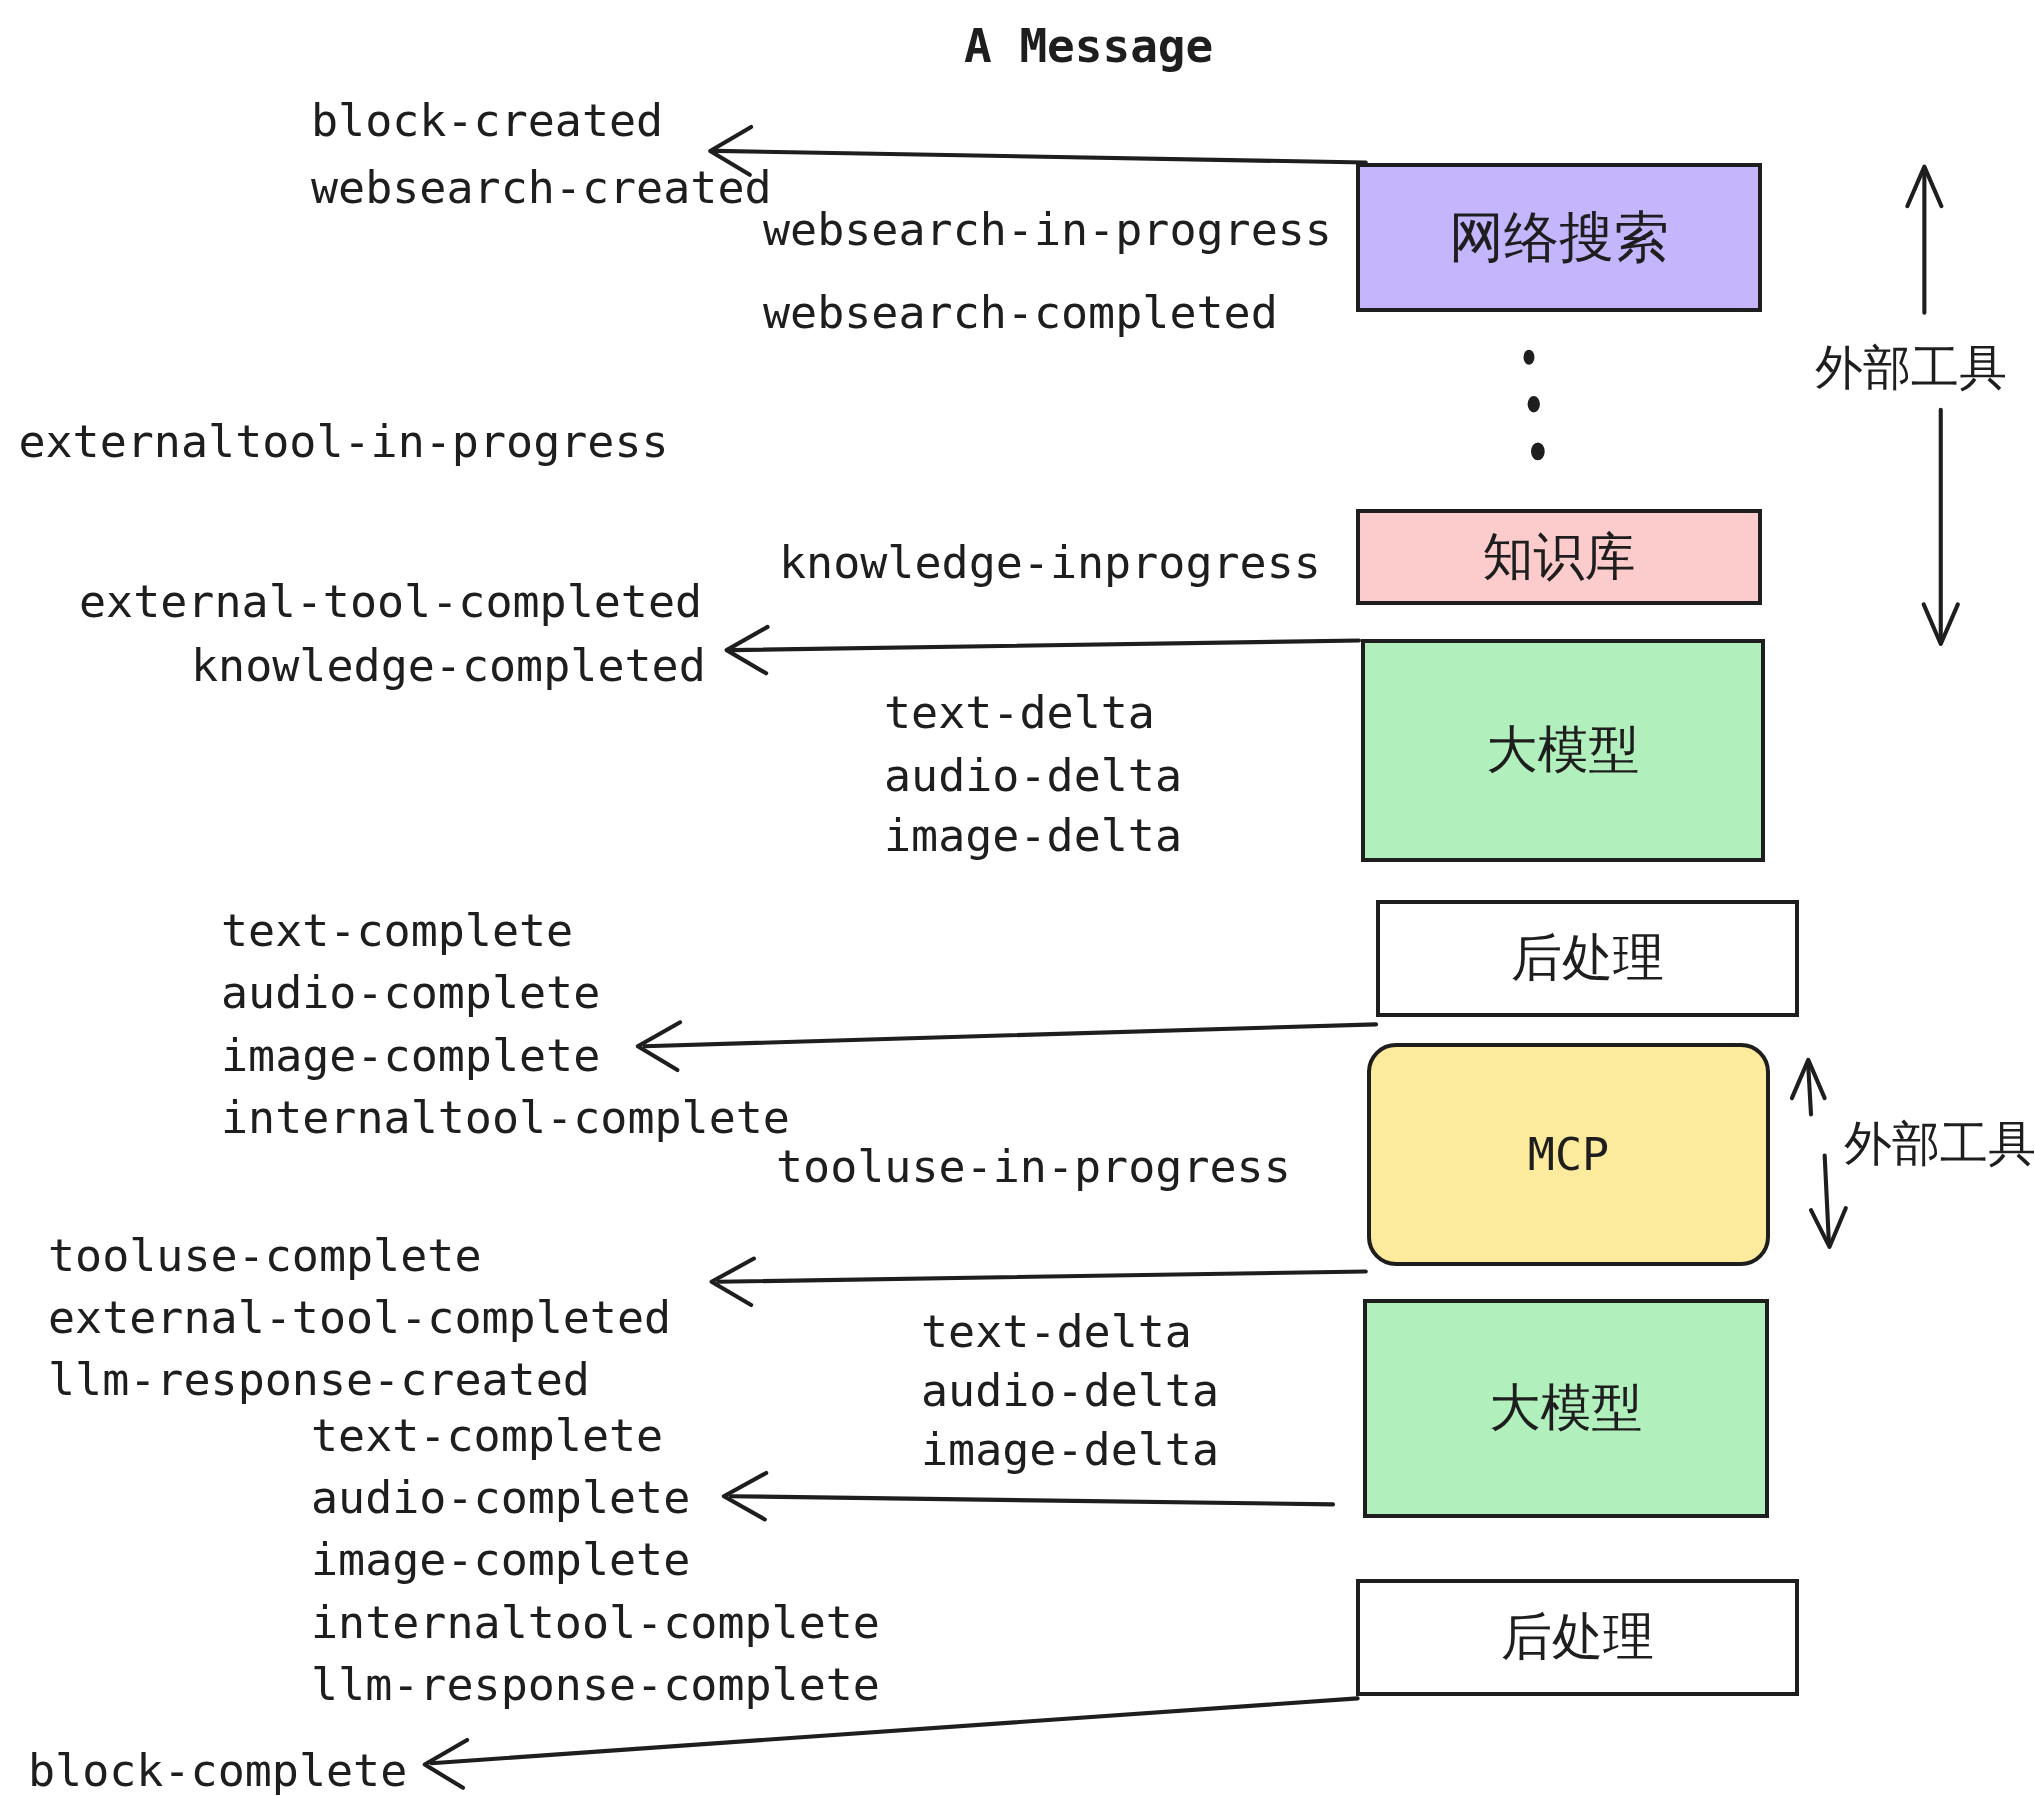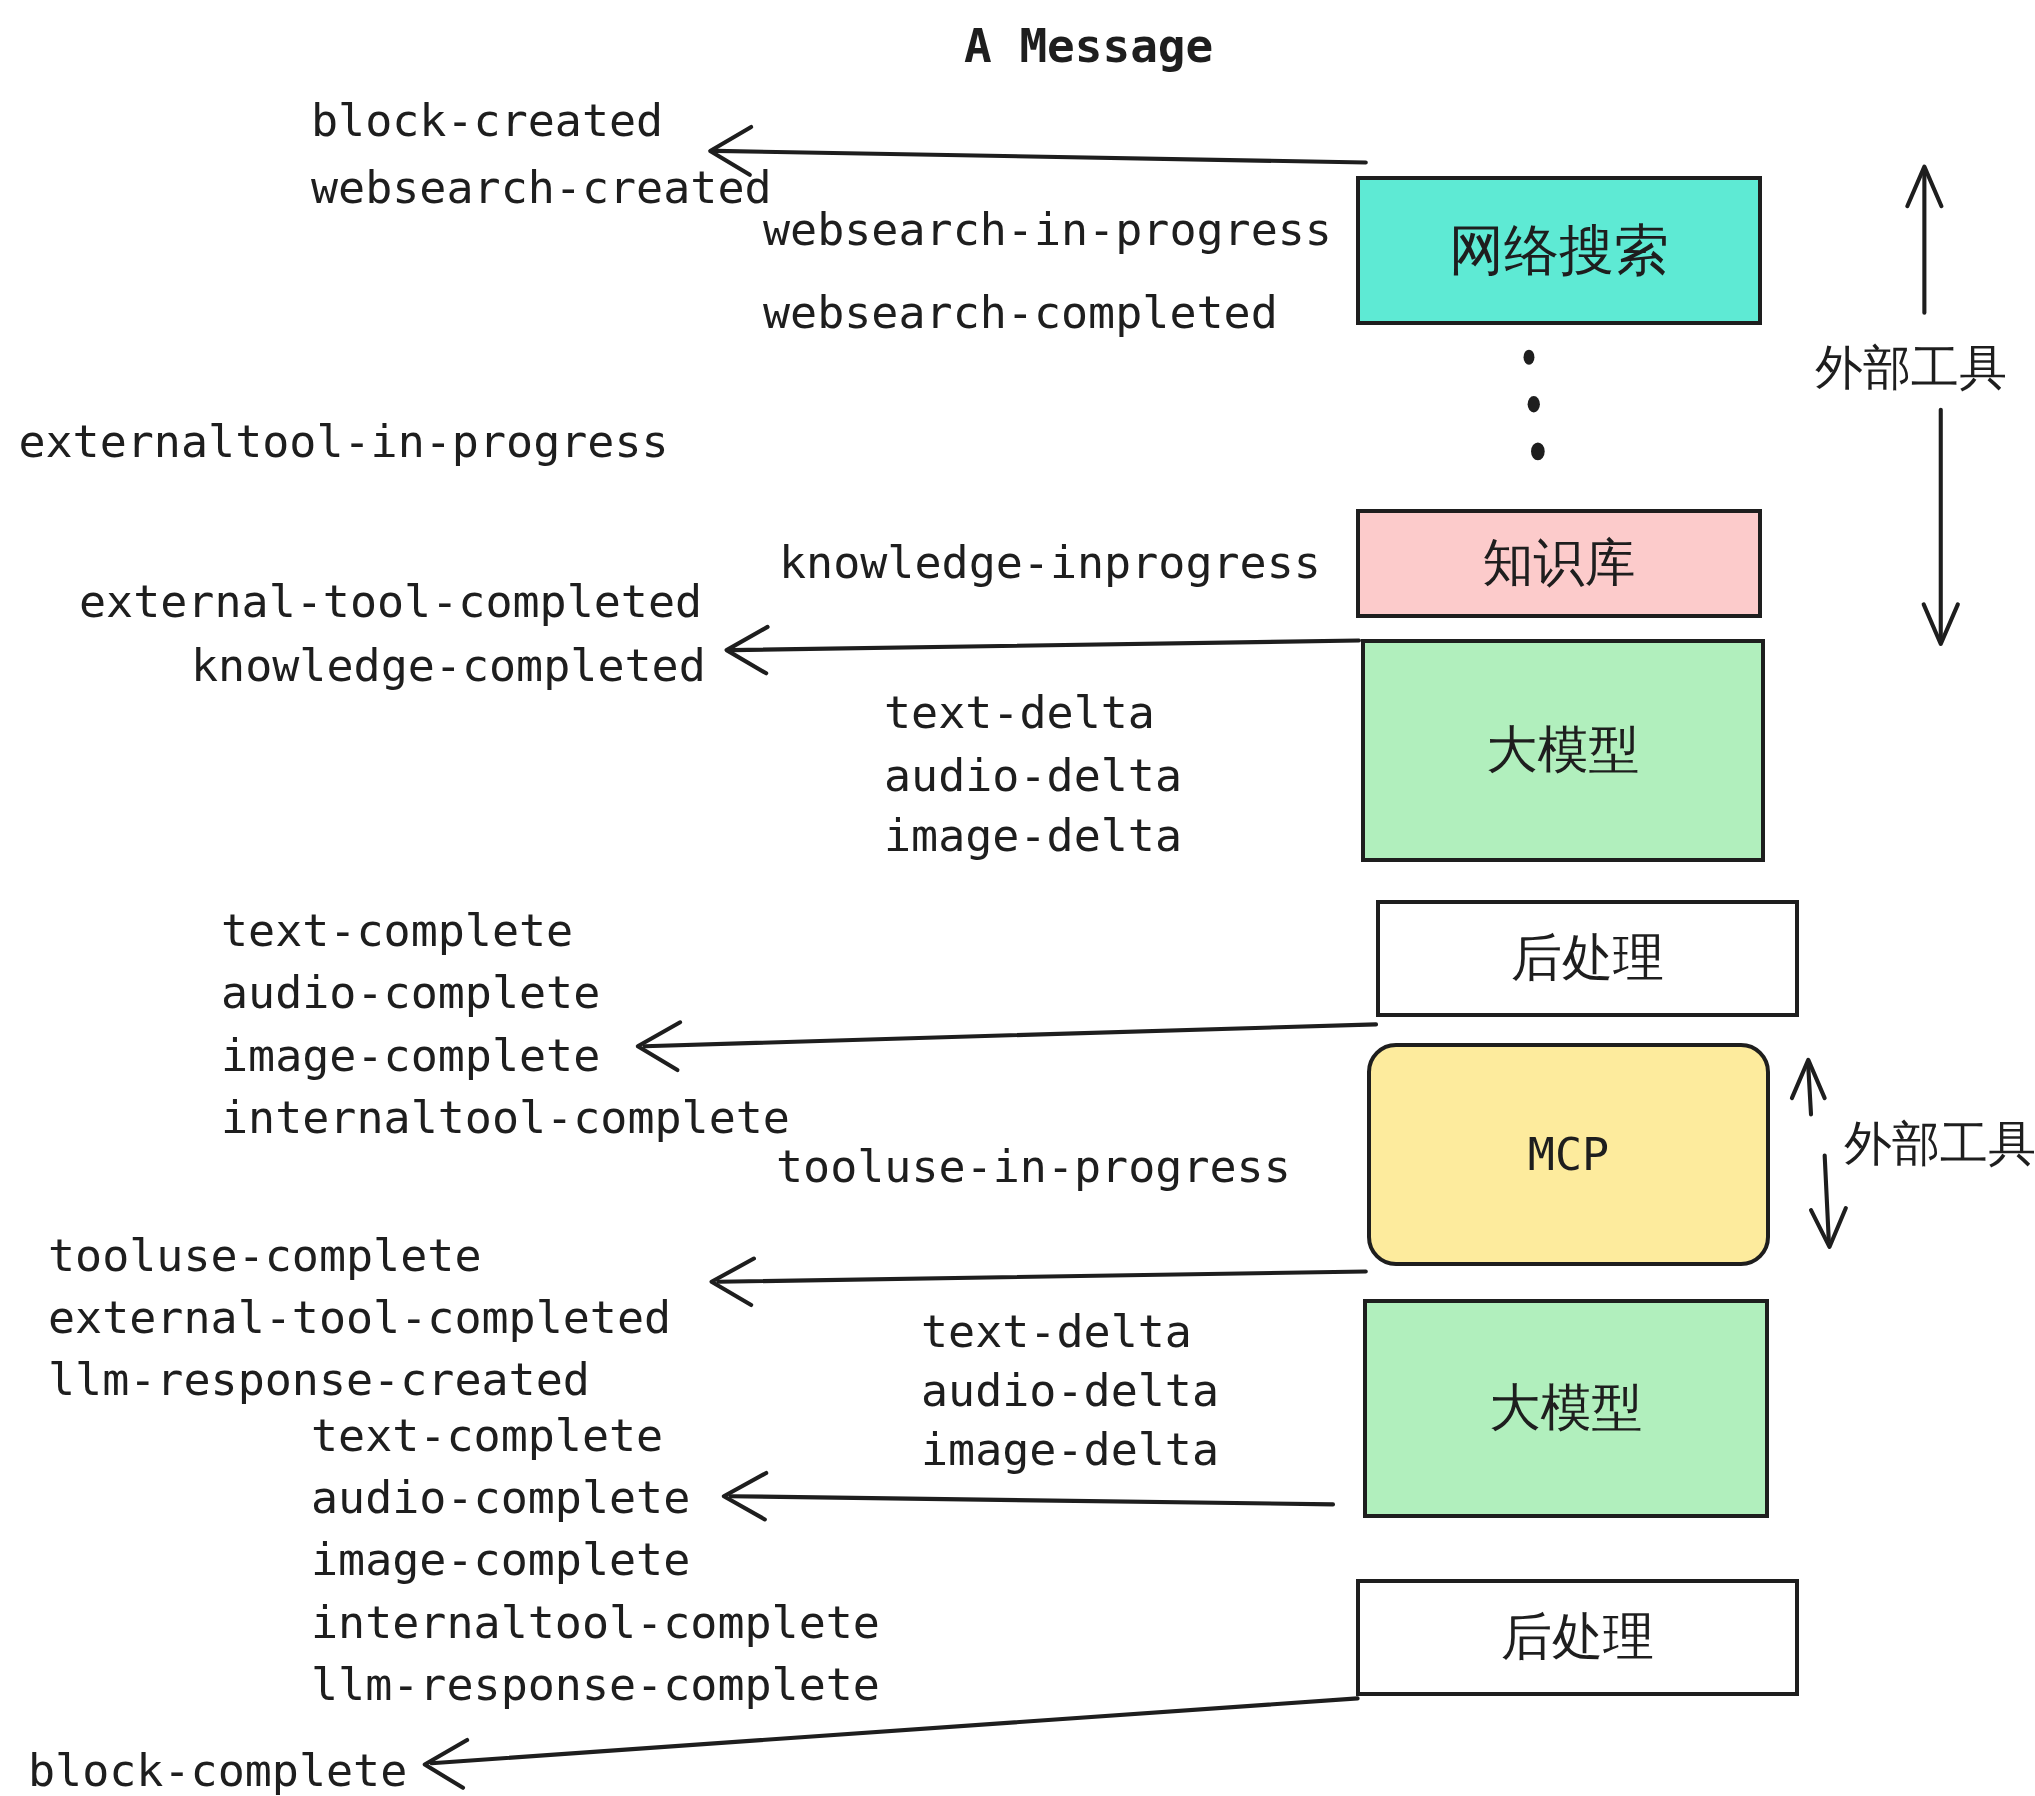--- a/index.html
+++ b/index.html
@@ -149,23 +149,23 @@
   <div class="ev" style="left:921px;top:1425px;">image-delta</div>
 
   <div class="ev" style="left:311px;top:1411px;">text-complete</div>
   <div class="ev" style="left:311px;top:1473px;">audio-complete</div>
   <div class="ev" style="left:311px;top:1535px;">image-complete</div>
   <div class="ev" style="left:311px;top:1598px;">internaltool-complete</div>
   <div class="ev" style="left:311px;top:1660px;">llm-response-complete</div>
 
   <div class="ev" style="left:28px;top:1746px;text-align:right;">block-complete</div>
 
-  <div class="box" style="left: 1356px; top: 176px; width: 406px; height: 149px; font-size: 55px; background-color: #5eead4;">网络搜索</div>
+  <div class="box" style="left: 1356px; top: 163px; width: 406px; height: 149px; font-size: 55px; background-color: #c4b5fd;">网络搜索</div>
 
-  <div class="box" style="left: 1356px; top: 509px; width: 406px; height: 109px; background-color: rgb(252, 203, 203);">知识库</div>
+  <div class="box" style="left: 1356px; top: 509px; width: 406px; height: 96px; background-color: rgb(252, 203, 203);">知识库</div>
 
   <div class="box" style="left: 1361px; top: 639px; width: 404px; height: 223px; background-color: rgb(177, 239, 189);">大模型</div>
 
   <div class="box" style="left: 1376px; top: 900px; width: 423px; height: 117px; background-color: rgb(255, 255, 255);">后处理</div>
 
   <div class="box mono" style="left: 1367px; top: 1043px; width: 403px; height: 223px; background-color: rgb(253, 235, 157); border-radius: 29px;">MCP</div>
 
   <div class="box" style="left: 1363px; top: 1299px; width: 406px; height: 219px; background-color: rgb(177, 239, 189);">大模型</div>
 
   <div class="box" style="left: 1356px; top: 1579px; width: 443px; height: 117px; background-color: rgb(255, 255, 255);">后处理</div>

